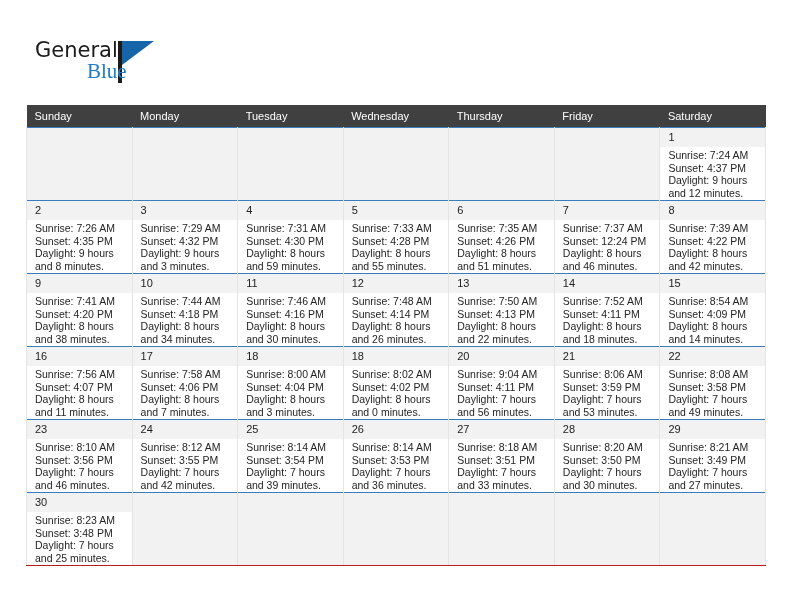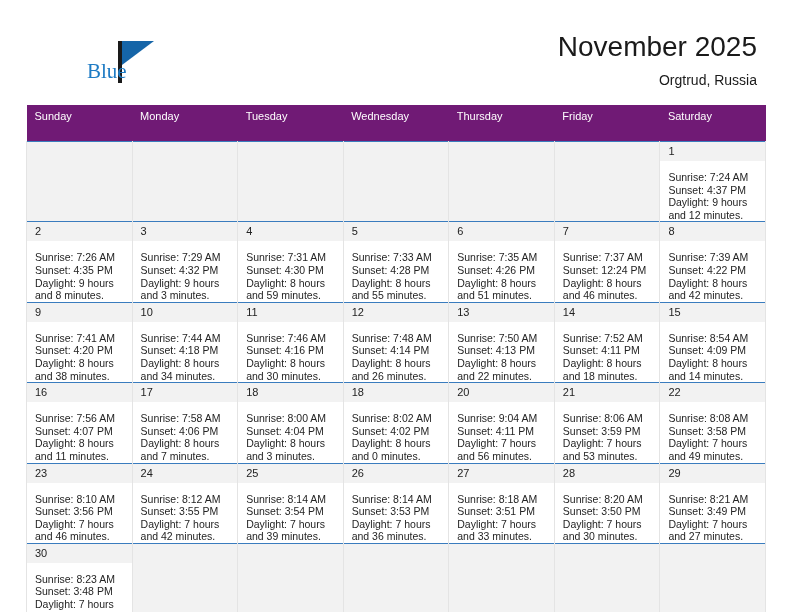--- a/index.html
+++ b/index.html
@@ -105,45 +105,45 @@
   
   .calendar {
     position: absolute;
     left: 26px;
     top: 105px;
     width: 740px;
     border-collapse: collapse;
     table-layout: fixed;
   }
   .calendar th {
-    background: #701a75;
+    background: #404040;
     color: #ffffff;
     font-size: 11px;
     font-weight: normal;
     text-align: left;
-    padding: 5px 0 19px 8px;
+    padding: 5px 0 5px 8px;
     height: 12px;
     border: none;
     font-family: "Liberation Sans", sans-serif;
   }
   .calendar td {
     vertical-align: top;
     border-top: 1px solid #3a7cbe;
     border-right: 1px solid #e4e4e4;
     border-left: 1px solid #e4e4e4;
     border-bottom: none;
     padding: 0;
     height: 72px;
     background: #ffffff;
   }
   .calendar tr.week td {
     border-top: 1px solid #3a7cbe;
   }
   .calendar tr.week:last-child td {
-    border-bottom: 6px solid #b91c1c;
+    border-bottom: 1px solid #b91c1c;
   }
   .cell-inner {
     padding: 0;
     height: 100%;
   }
   .daynum {
     display: block;
     font-size: 11px;
     color: #222222;
     background: #f2f2f2;
@@ -160,45 +160,41 @@
   }
   td.empty-cell .cell-inner {
     background: #f2f2f2;
   }
   .info {
     padding: 2px 4px 0 8px;
     font-size: 10.5px;
     line-height: 12.6px;
     color: #242424;
     font-family: "Liberation Sans", sans-serif;
-    margin-top: 8px;
   }
   .info div {
     white-space: nowrap;
   }
 </style>
 </head>
 <body>
 
 <div class="page">
 
   <div class="header">
 
     <div class="logo">
+      <span class="logo-general">General</span>
       <span class="logo-flag">
         <span class="pole"></span>
         <span class="tri"></span>
       </span>
       <span class="logo-blue">Blue</span>
     </div>
 
-    <div class="title-block">
-      <div class="cal-title">November 2025</div>
-      <div class="cal-subtitle">Orgtrud, Russia</div>
-    </div>
 
   </div>
 
   <table class="calendar">
     <thead>
       <tr>
         <th>Sunday</th>
         <th>Monday</th>
         <th>Tuesday</th>
         <th>Wednesday</th>

